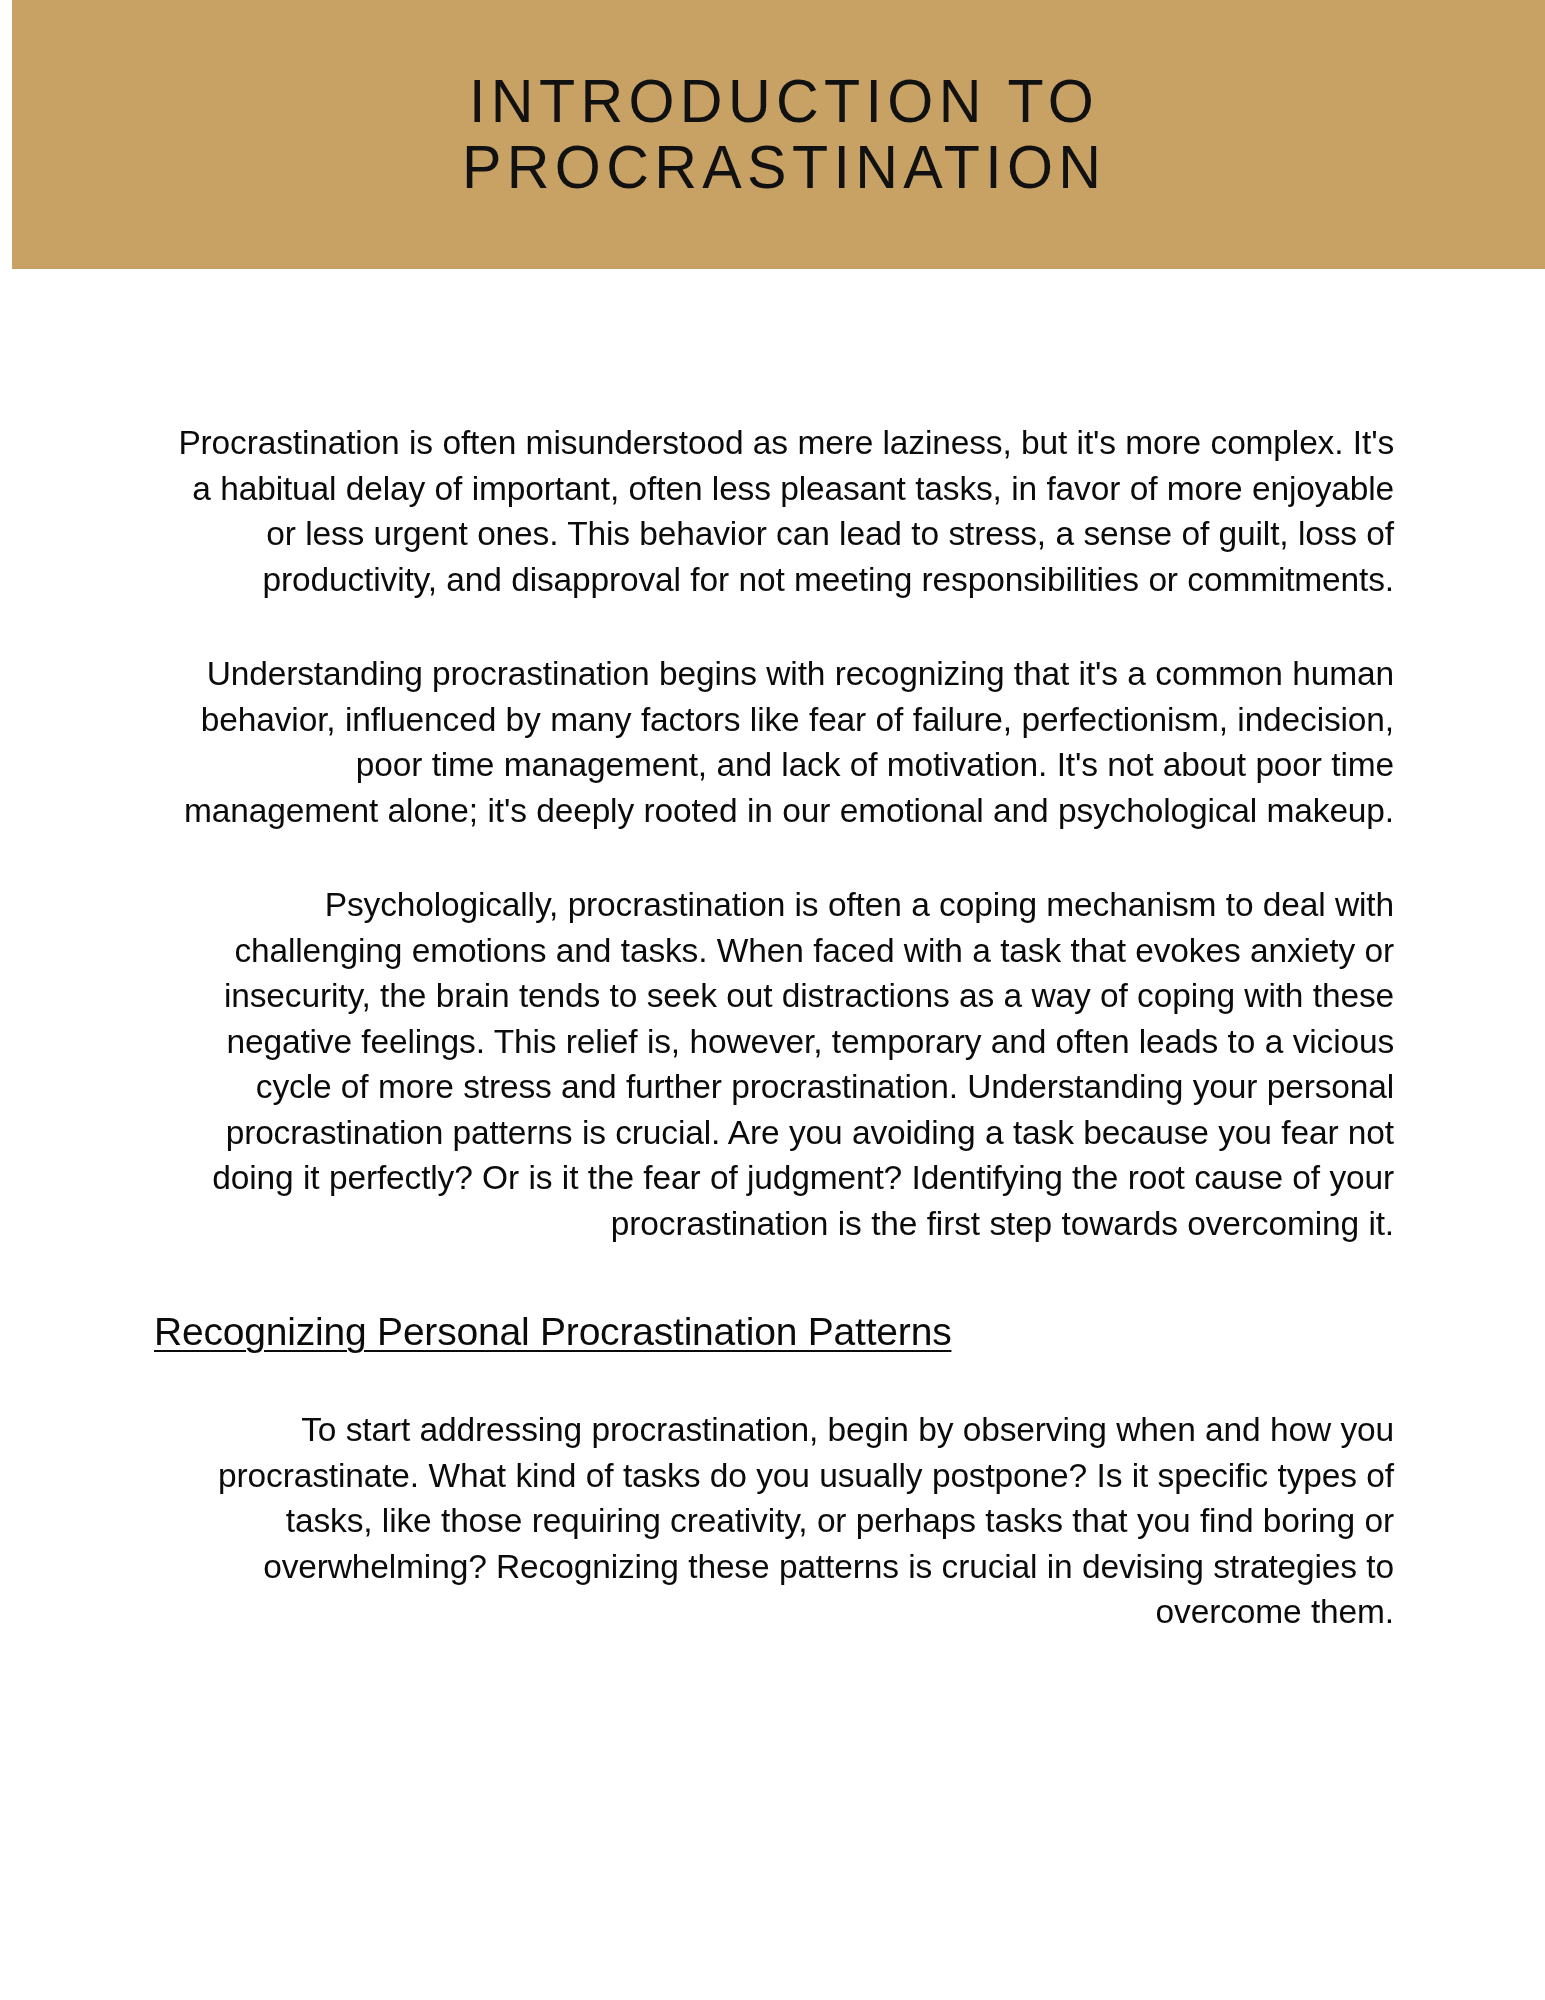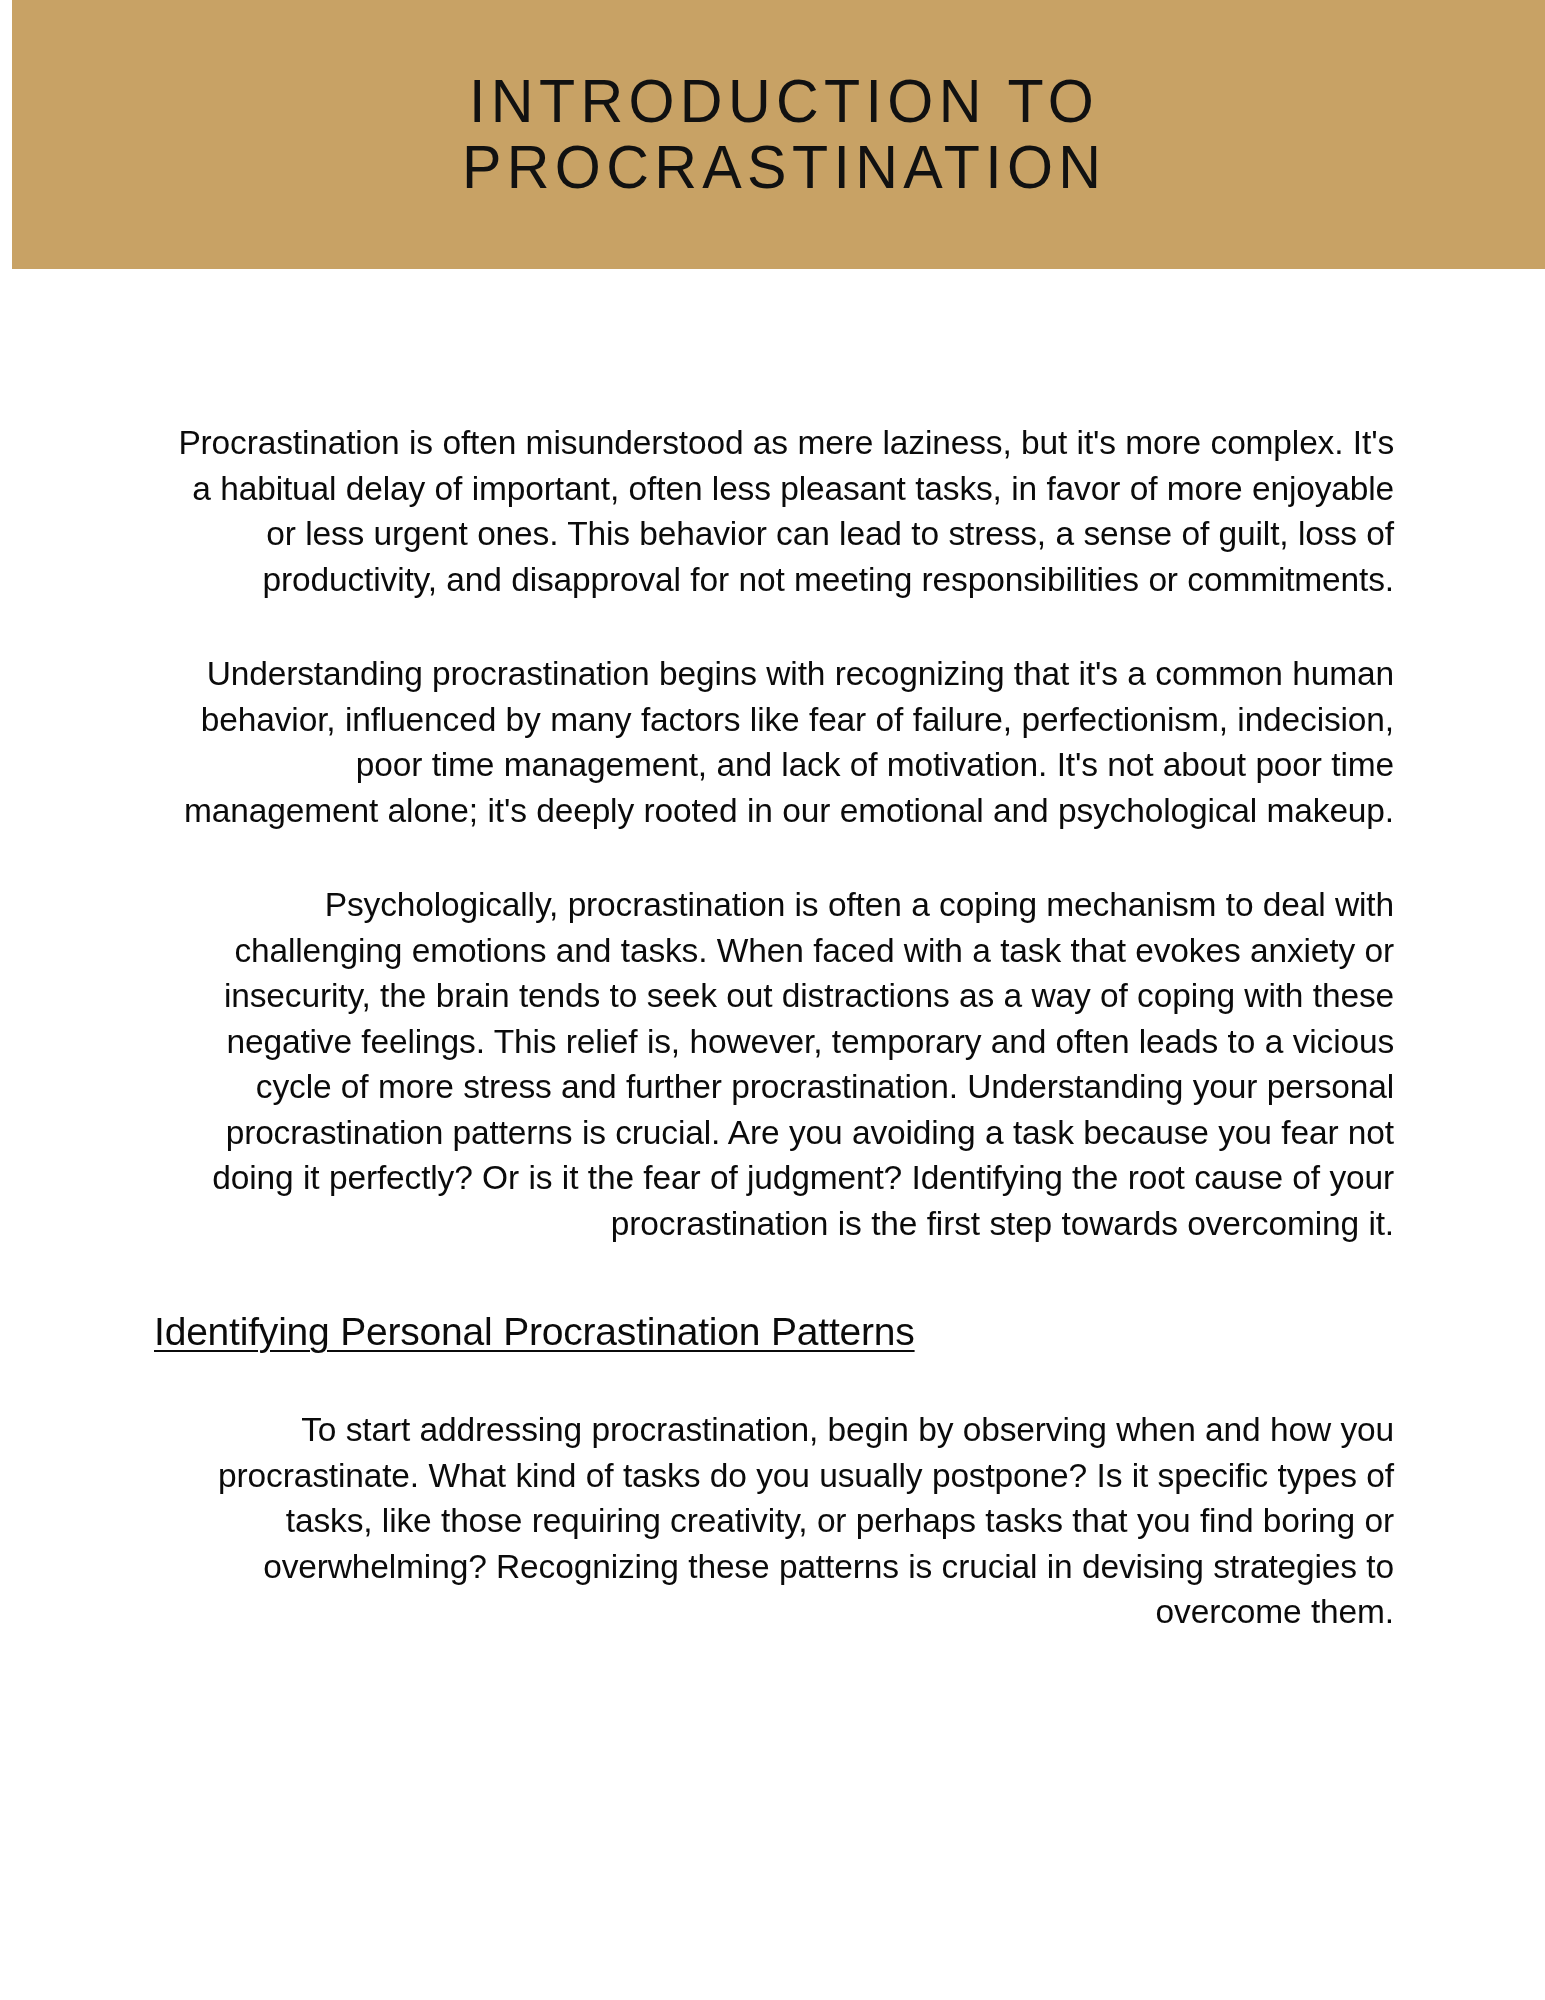--- a/index.html
+++ b/index.html
@@ -107,20 +107,20 @@
 
   <div class="content">
 
     <p class="body-text">Procrastination is often misunderstood as mere laziness, but it's more complex. It's a habitual delay of important, often less pleasant tasks, in favor of more enjoyable or less urgent ones. This behavior can lead to stress, a sense of guilt, loss of productivity, and disapproval for not meeting responsibilities or commitments.</p>
 
     <p class="body-text">Understanding procrastination begins with recognizing that it's a common human behavior, influenced by many factors like fear of failure, perfectionism, indecision, poor time management, and lack of motivation. It's not about poor time management alone; it's deeply rooted in our emotional and psychological makeup.</p>
 
     <p class="body-text">Psychologically, procrastination is often a coping mechanism to deal with challenging emotions and tasks. When faced with a task that evokes anxiety or insecurity, the brain tends to seek out distractions as a way of coping with these negative feelings. This relief is, however, temporary and often leads to a vicious cycle of more stress and further procrastination. Understanding your personal procrastination patterns is crucial. Are you avoiding a task because you fear not doing it perfectly? Or is it the fear of judgment? Identifying the root cause of your procrastination is the first step towards overcoming it.</p>
 
     <div class="heading-wrap">
-      <h2 class="section-heading">Identifying Personal Procrastination Patterns</h2>
+      <h2 class="section-heading">Recognizing Personal Procrastination Patterns</h2>
     </div>
 
     <p class="body-text">To start addressing procrastination, begin by observing when and how you procrastinate. What kind of tasks do you usually postpone? Is it specific types of tasks, like those requiring creativity, or perhaps tasks that you find boring or overwhelming? Recognizing these patterns is crucial in devising strategies to overcome them.</p>
 
   </div>
 
 </div>
 
 </body></html>

